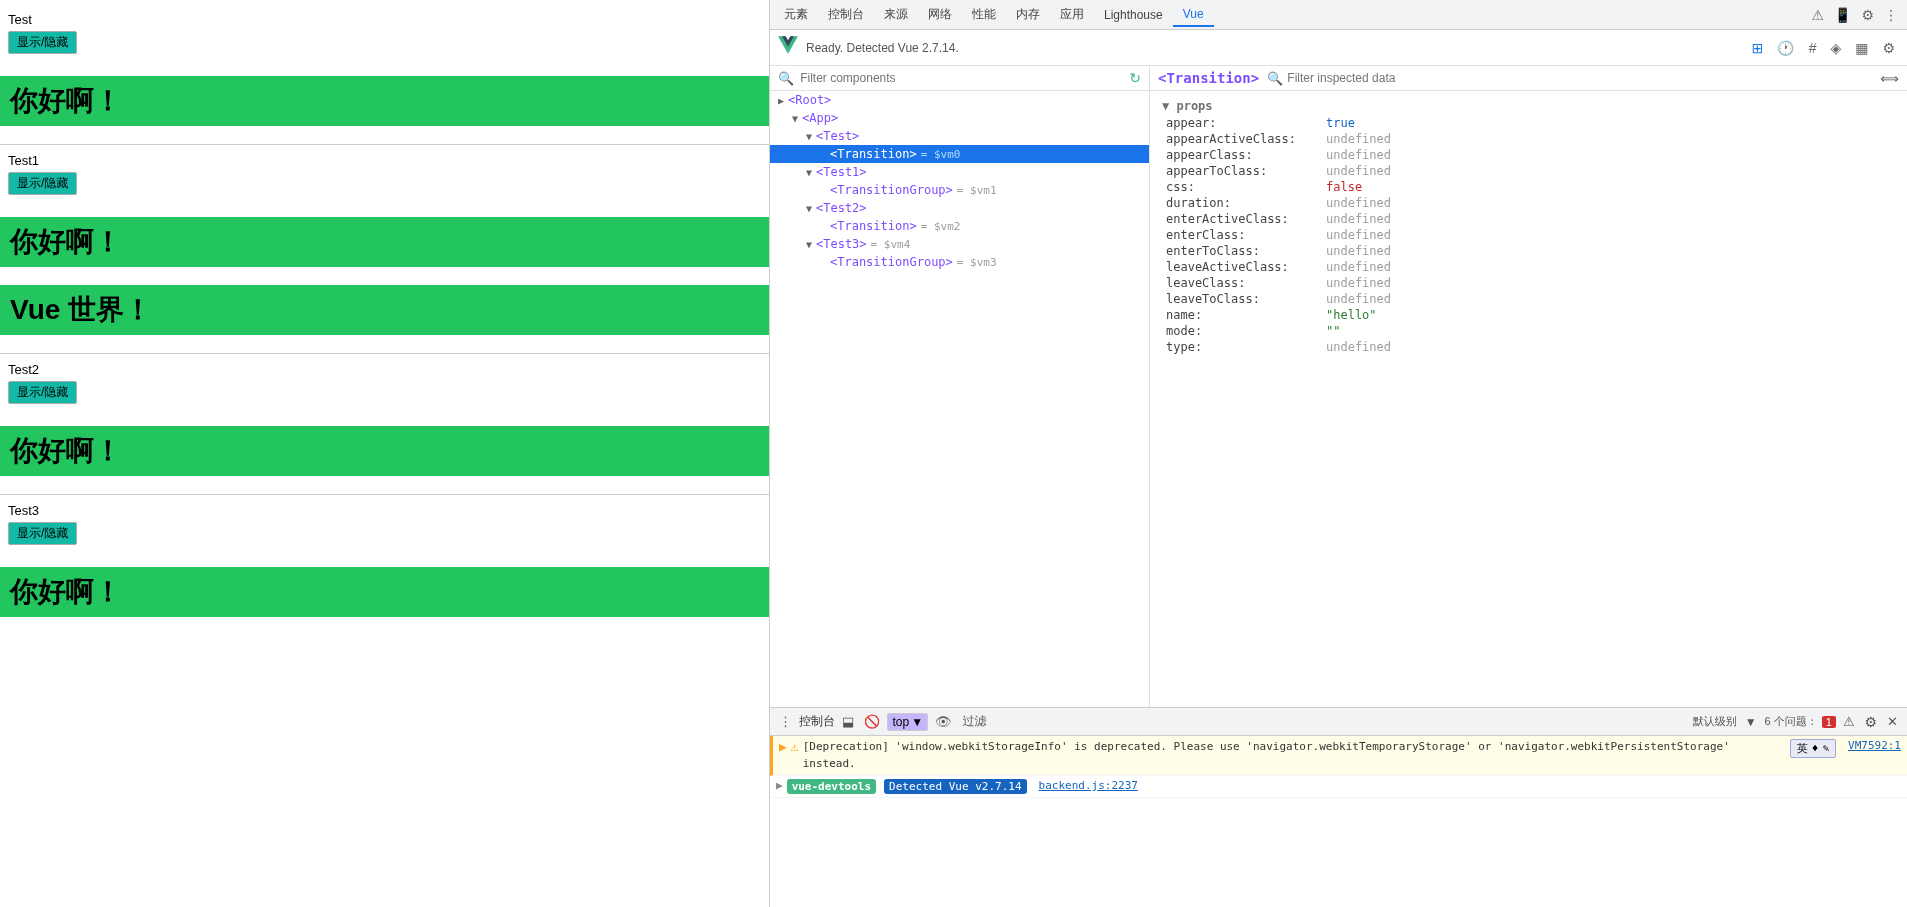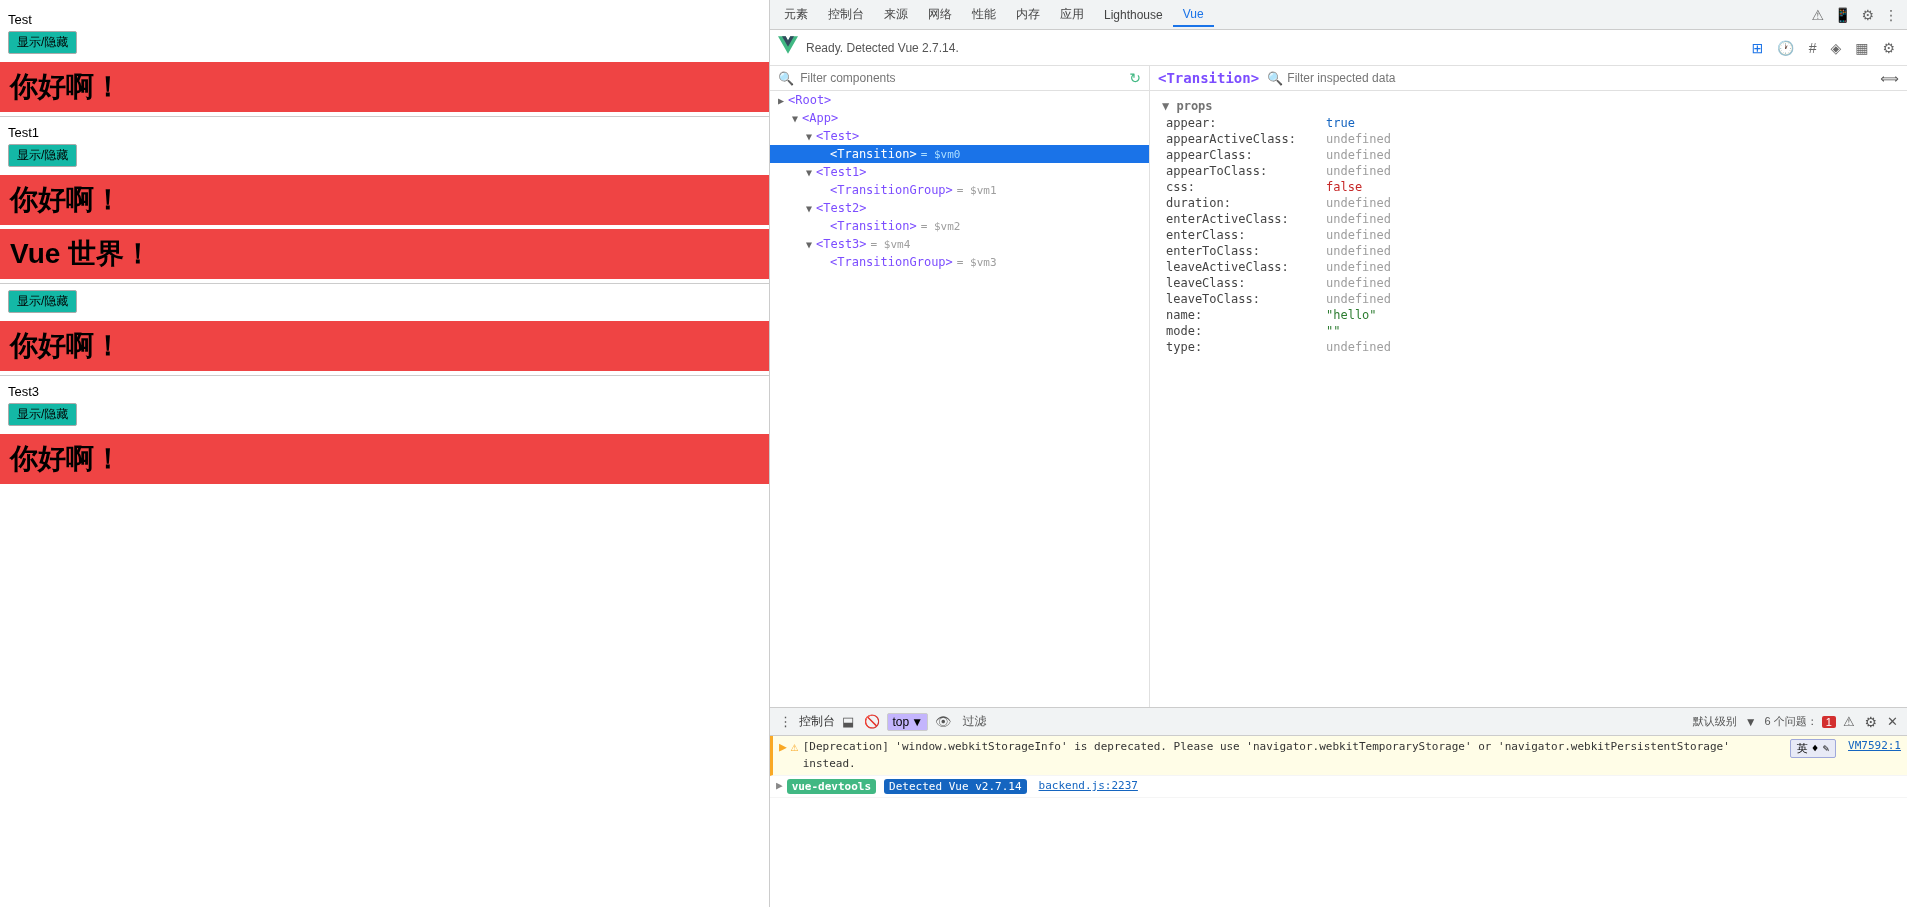--- a/index.html
+++ b/index.html
@@ -23,22 +23,22 @@
       margin: 2px 8px 4px 8px;
       padding: 2px 8px;
       font-size: 12px;
       background: #14b8a6;
       border: 1px solid #aaa;
       cursor: pointer;
       border-radius: 2px;
       text-align: center;
     }
     .orange-bar {
-      background: #ef4444;
-      margin: 4px 0;
+      background: #22c55e;
+      margin: 18px 0;
       padding: 6px 10px;
       font-size: 28px;
       font-weight: bold;
       color: #000;
     }
     .divider {
       border: none;
       border-top: 1px solid #ccc;
       margin: 4px 0;
     }
@@ -355,20 +355,21 @@
 
   <div>
     <div class="section-label">Test1</div>
     <button class="show-hide-btn">显示/隐藏</button>
     <div class="orange-bar">你好啊！</div>
     <div class="orange-bar">Vue 世界！</div>
   </div>
   <hr class="divider">
 
   <div>
+    <div class="section-label">Test2</div>
     <button class="show-hide-btn">显示/隐藏</button>
     <div class="orange-bar">你好啊！</div>
   </div>
   <hr class="divider">
 
   <div>
     <div class="section-label">Test3</div>
     <button class="show-hide-btn">显示/隐藏</button>
     <div class="orange-bar">你好啊！</div>
   </div>

